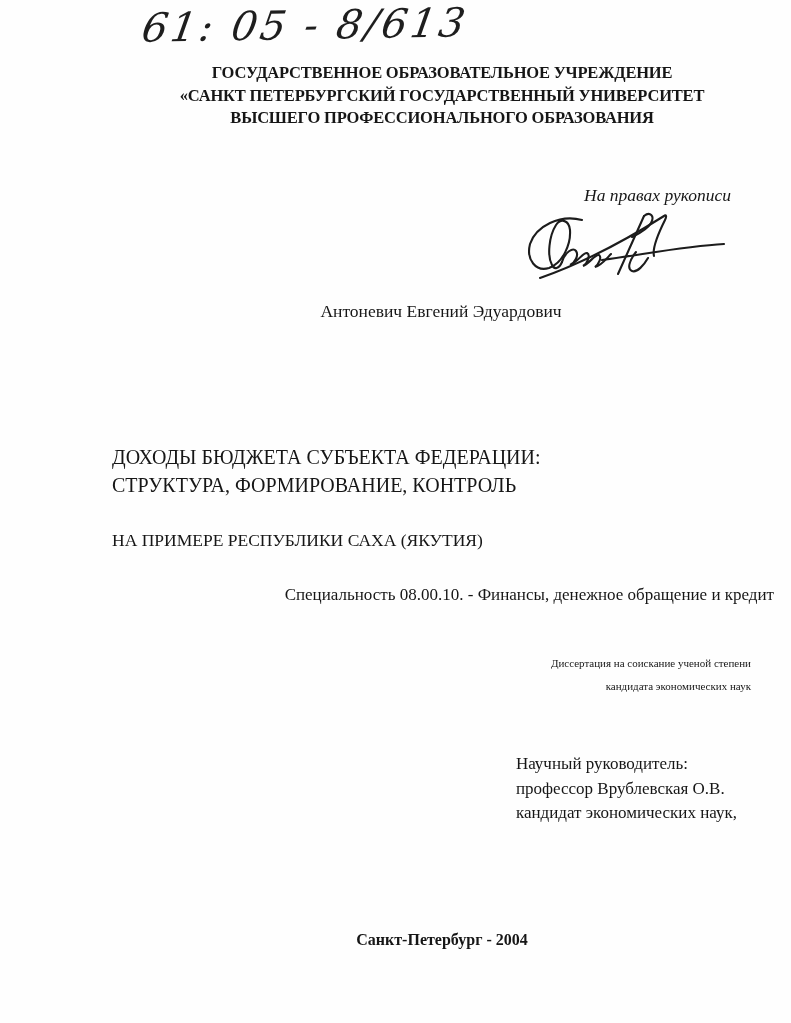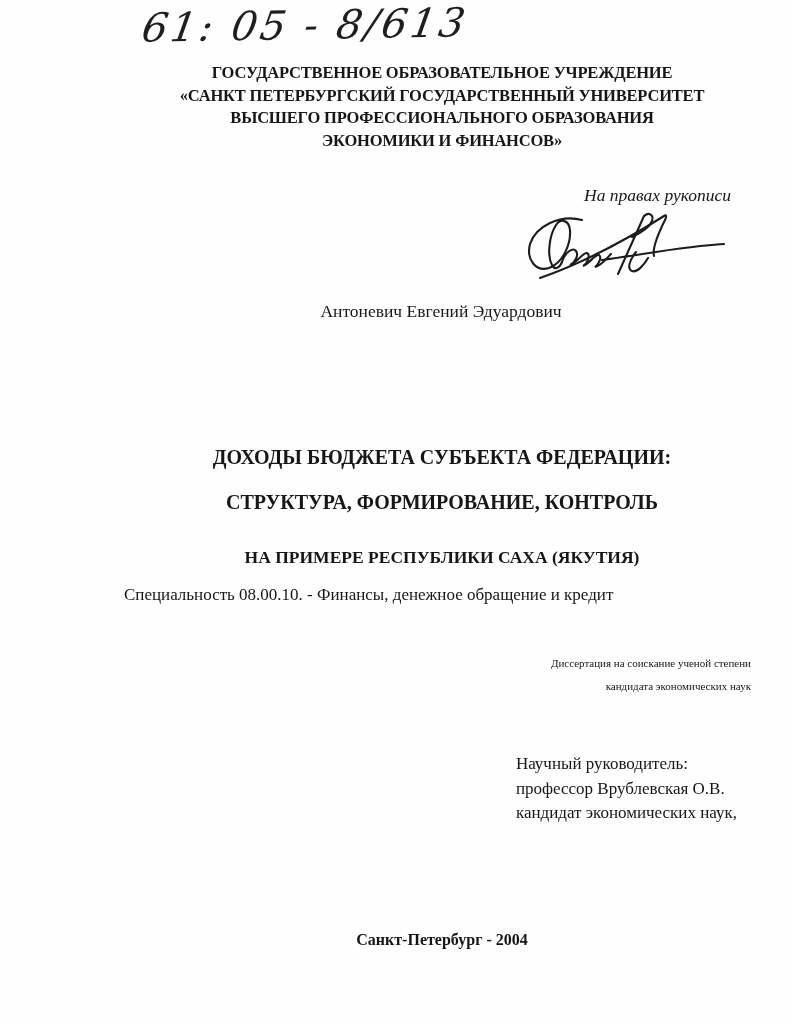--- a/index.html
+++ b/index.html
@@ -74,42 +74,42 @@
     width: 590px;
     text-align: center;
     font-weight: normal;
     font-size: 17.5px;
     white-space: nowrap;
   }
   
   .diss-title {
     position: absolute;
     top: 446px;
-    left: 122px;
+    left: 112px;
     width: 640px;
-    text-align: center;
-    font-weight: bold;
+    text-align: left;
+    font-weight: normal;
   }
   .diss-title .t-main {
     font-size: 20px;
     white-space: nowrap;
   }
-  .diss-title .t-line2 { margin-top: 22px; }
+  .diss-title .t-line2 { margin-top: 5px; }
   .diss-title .t-sub {
     margin-top: 33px;
     font-size: 17.5px;
     white-space: nowrap;
   }
   
   .specialty {
     position: absolute;
     top: 585px;
-    left: 124px;
+    left: 134px;
     width: 640px;
-    text-align: left;
+    text-align: right;
     font-size: 17px;
     white-space: nowrap;
   }
   
   .thesis-type {
     position: absolute;
     top: 652px;
     left: 161px;
     width: 590px;
     text-align: right;
@@ -141,21 +141,20 @@
 <body>
 
 <div class="page">
 
   <div class="inv-number">61: 05 - 8/613</div>
 
   <div class="uni-header">
     <div>ГОСУДАРСТВЕННОЕ ОБРАЗОВАТЕЛЬНОЕ УЧРЕЖДЕНИЕ</div>
     <div>«САНКТ ПЕТЕРБУРГСКИЙ ГОСУДАРСТВЕННЫЙ УНИВЕРСИТЕТ</div>
     <div>ВЫСШЕГО ПРОФЕССИОНАЛЬНОГО ОБРАЗОВАНИЯ</div>
-    <div>ЭКОНОМИКИ И ФИНАНСОВ»</div>
   </div>
 
   <div class="manuscript-note">На правах рукописи</div>
 
   <svg class="signature" viewBox="0 0 200 72" aria-hidden="true">
     <path d="M 56,12 C 34,6 10,18 4,36 C 0,52 10,64 23,60 C 37,55 45,36 44,22 C 43,12 35,10 30,17 C 23,28 21,48 26,57 C 28,62 33,61 36,54"></path>
     <path d="M 36,54 C 39,44 47,39 50,43 C 53,47 49,55 44,57 C 51,55 57,44 61,45 C 65,47 61,56 57,58 C 63,56 69,46 73,47 C 76,49 73,56 69,59 C 75,58 81,50 85,46"></path>
     <path d="M 118,8 C 110,26 100,48 92,66"></path>
     <path d="M 118,8 C 124,3 129,8 125,15 C 121,22 112,26 106,29"></path>
     <path d="M 110,44 C 103,53 101,61 106,63 C 111,65 118,57 122,50"></path>

